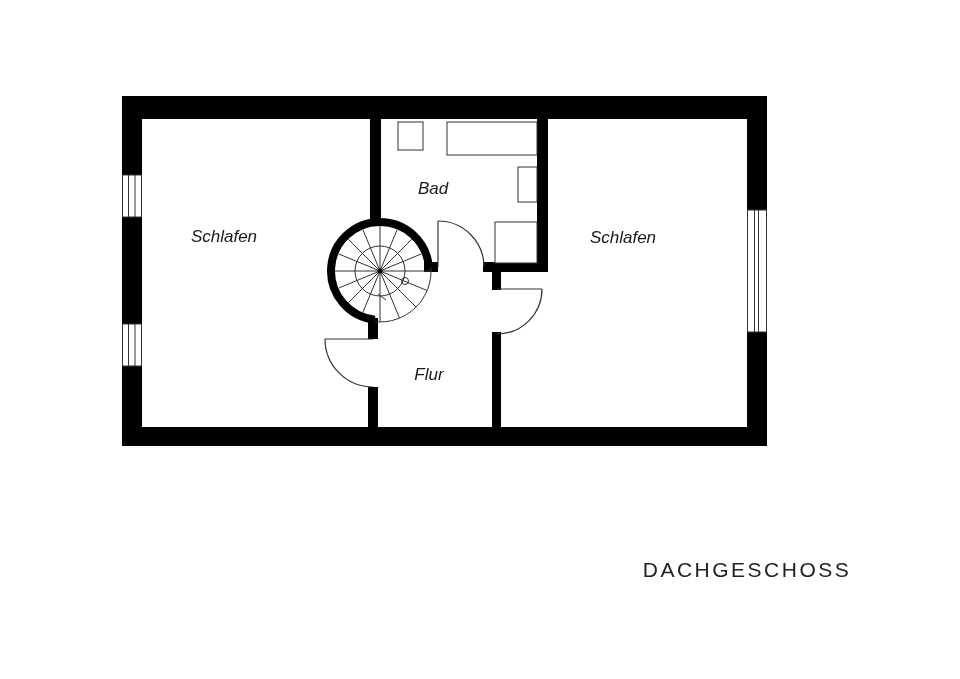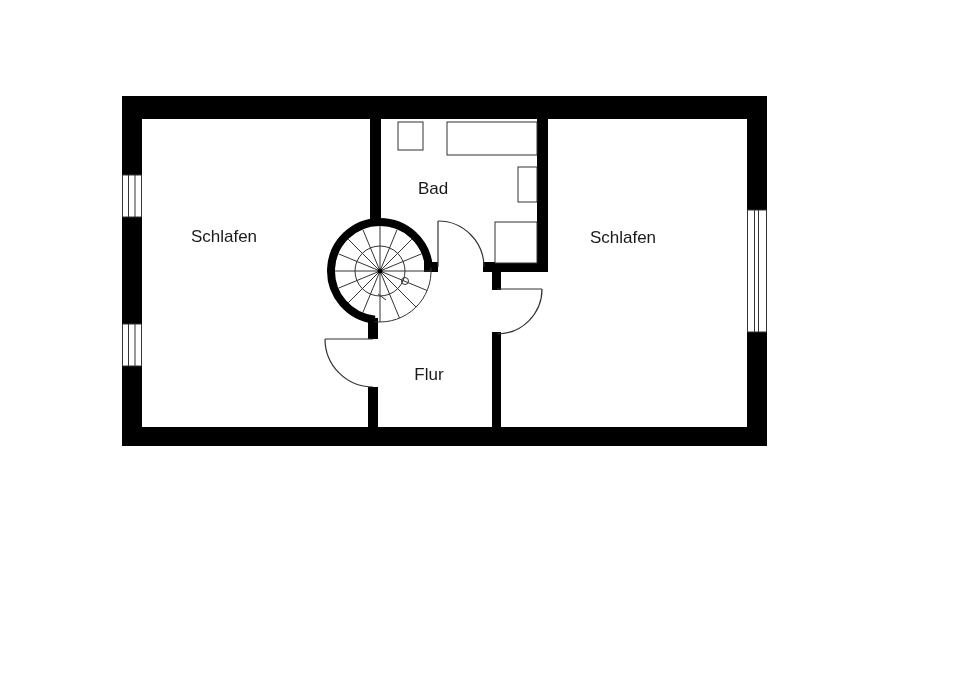--- a/index.html
+++ b/index.html
@@ -10,20 +10,21 @@
     font-family:"Liberation Sans", sans-serif;
     overflow:hidden;
   }
   #plan-svg{position:absolute;left:0;top:0;}
   .room-label{
     position:absolute;
     transform:translate(-50%,-50%);
     font-size:17px;
     color:#1a1a1a;
     white-space:nowrap;
+    font-style:italic;
   }
   .floor-title{
     position:absolute;
     left:747px;top:570px;
     transform:translate(-50%,-50%);
     font-size:21px;
     letter-spacing:2.5px;
     color:#222222;
     white-space:nowrap;
   }
@@ -131,14 +132,15 @@
   </svg>
 
   <div class="room-label" style="left:224px;top:237px">Schlafen</div>
 
   <div class="room-label" style="left:433px;top:189px">Bad</div>
 
   <div class="room-label" style="left:623px;top:238px">Schlafen</div>
 
   <div class="room-label" style="left:429px;top:375px">Flur</div>
 
+  <div class="floor-title">DACHGESCHOSS</div>
 
 </div>
 
 </body></html>

